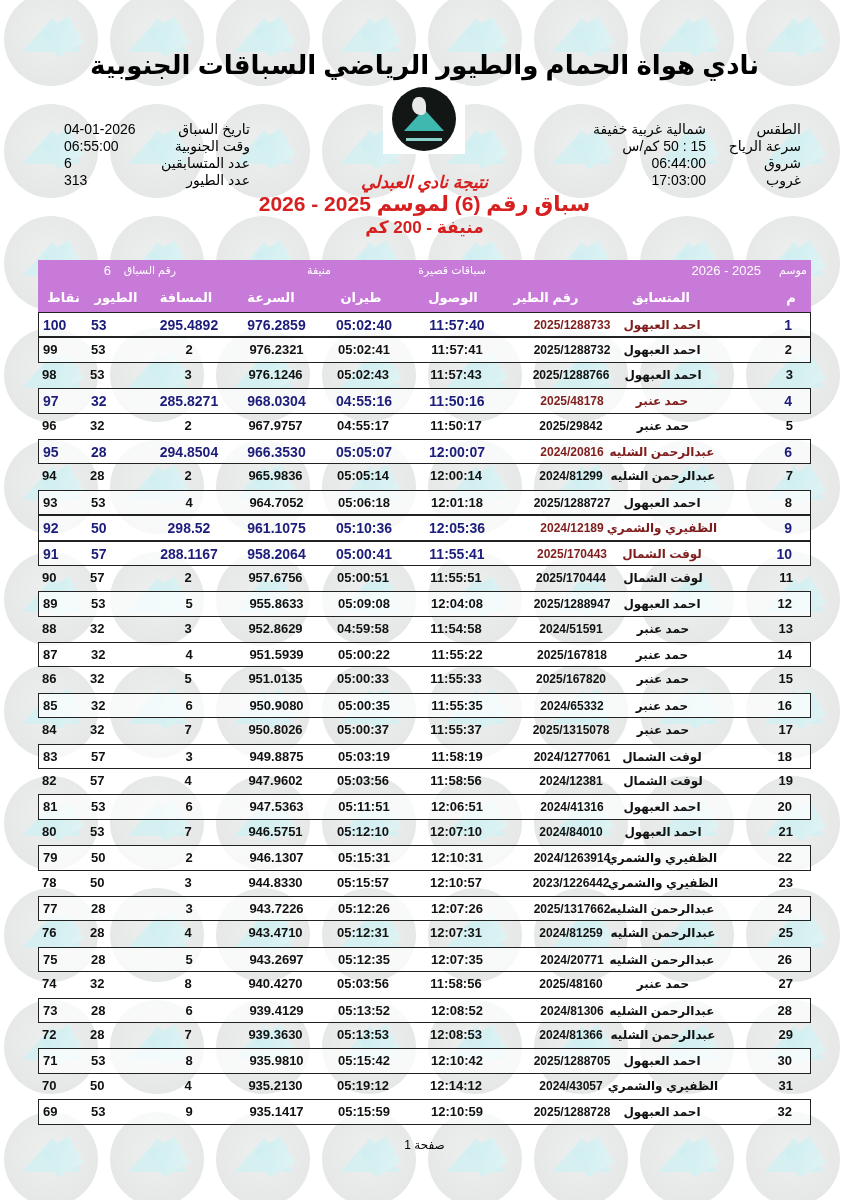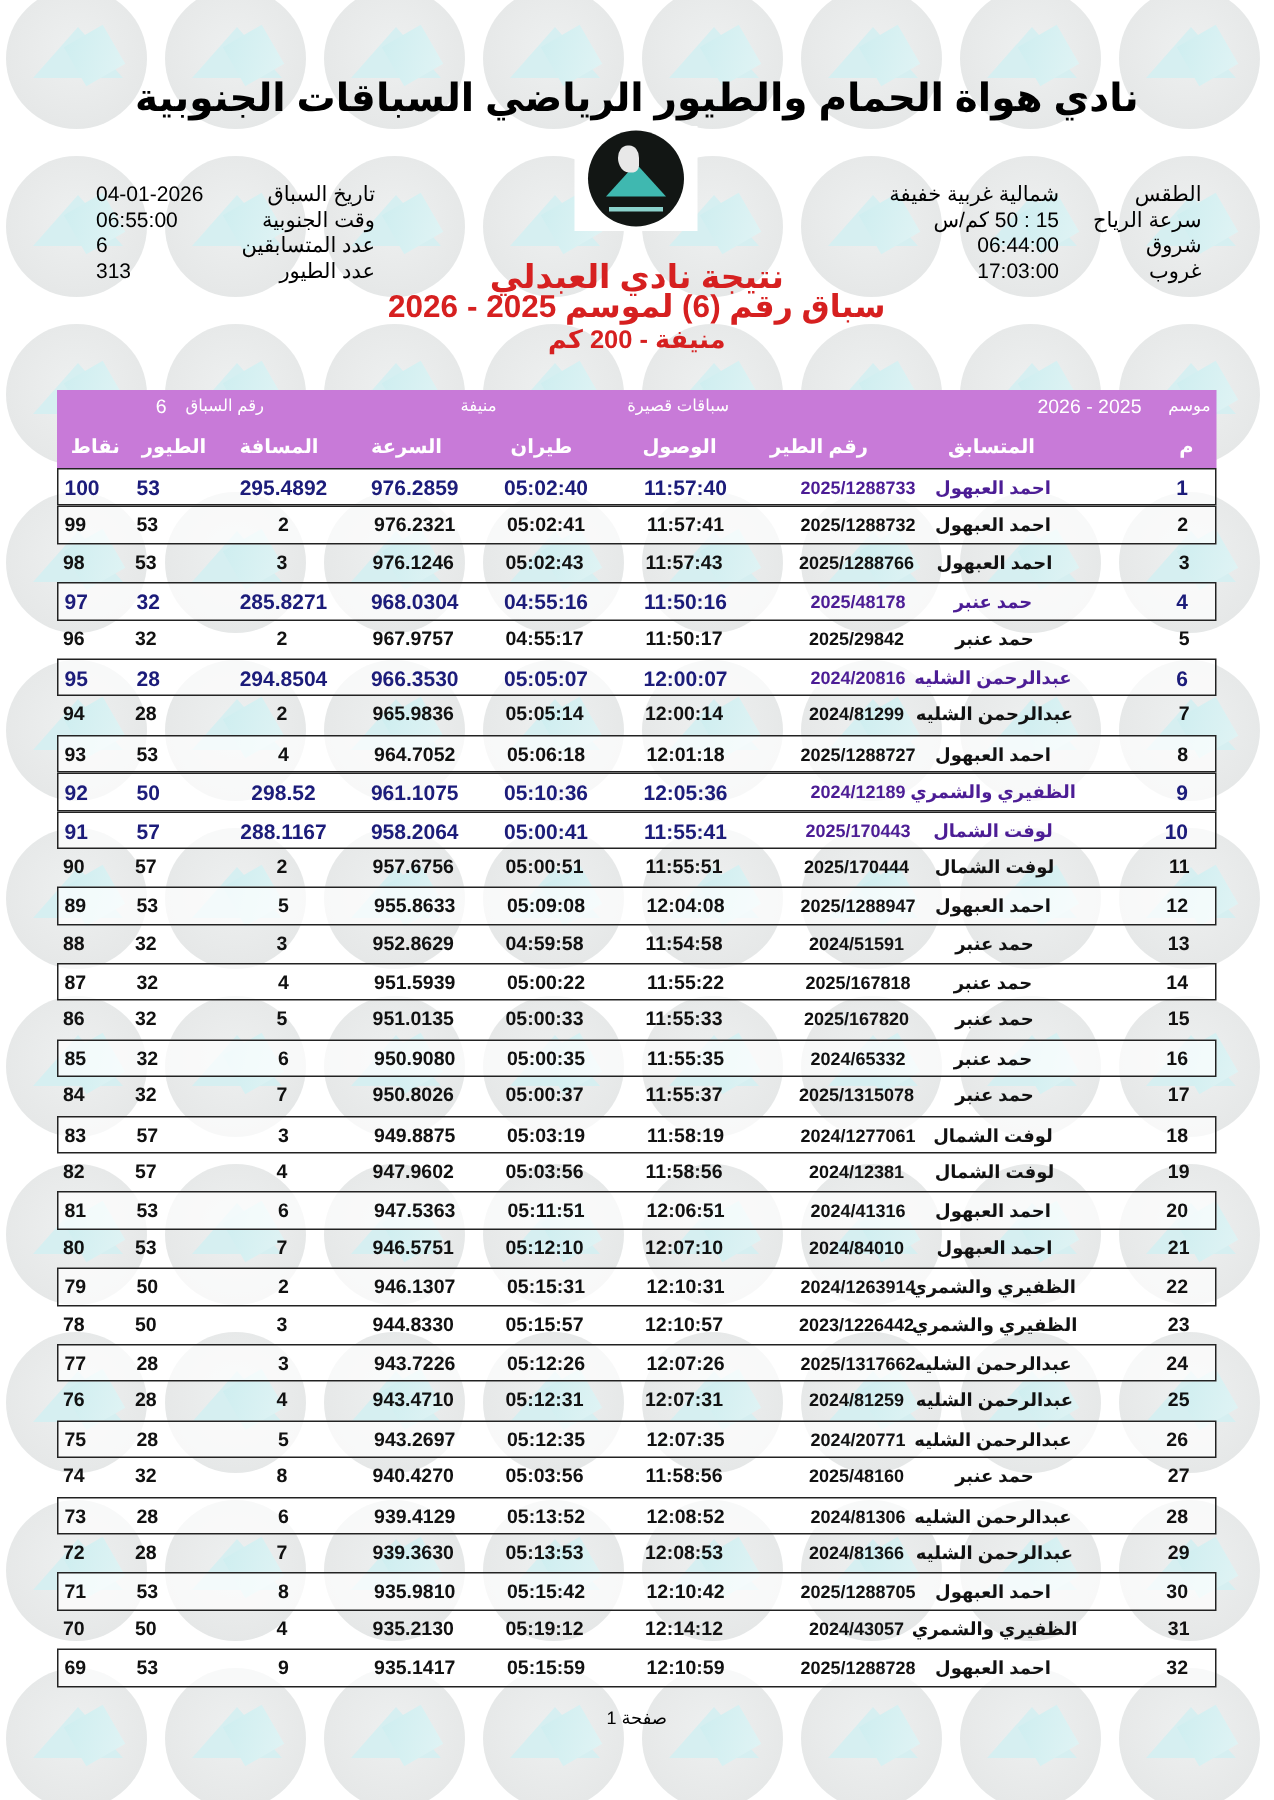--- a/index.html
+++ b/index.html
@@ -56,40 +56,40 @@
     position:absolute; left:20px; top:10px; width:14px; height:18px; background:#e8e8e8;
     border-radius:50% 50% 30% 60%;
   }
   .logo-disc .txt {
     position:absolute; left:0; right:0; bottom:10px; height:3px; background:#8bd2cc; margin:0 14px;
   }
   .red-head {
     position:absolute; left:0; width:849px; text-align:center; color:#d62020;
     font-weight:bold; direction:rtl;
   }
-  .rh1 { top:172px; font-size:22px; }
+  .rh1 { top:172px; font-size:17px;font-style:italic; }
   .rh2 { top:192px; font-size:21px; }
   .rh3 { top:217px; font-size:17px; }
 
   .tbl { position:absolute; left:38px; top:260px; width:773px; }
   .band {
     background:#c87ad8; height:52px; position:relative; color:#fff; direction:rtl;
   }
   .band-top { position:absolute; top:4px; left:0; right:0; height:16px; font-size:11px; }
   .band-top span { position:absolute; top:0; }
   .band-hdr { position:absolute; top:30px; left:0; right:0; height:18px; font-size:13px; font-weight:bold; }
   .band-hdr span { position:absolute; text-align:center; }
 
   .row {
     position:relative; height:25.4px; box-sizing:border-box;
     font-size:13px; font-weight:bold; color:#111;
   }
   .row.boxed { border:1.5px solid #222; background:rgba(255,255,255,0.7); }
   .row.win { color:#1c1c7a; font-size:14px; }
-  .row.win .c-name, .row.win .c-ring { color:#4c1d95; }
+  .row.win .c-name, .row.win .c-ring { color:#7f1d1d; }
   .cell { position:absolute; top:0; line-height:24px; height:24px; }
   .c-num { right:18px; width:30px; text-align:right; }
   .c-name { right:88px; width:120px; text-align:center; direction:rtl; font-size:12px; }
   .c-ring { left:478px; width:110px; text-align:center; font-size:12px; }
   .c-arr { left:378px; width:80px; text-align:center; }
   .c-fly { left:285px; width:80px; text-align:center; }
   .c-spd { left:195px; width:85px; text-align:center; }
   .c-dist { left:108px; width:84px; text-align:center; }
   .c-birds { left:52px; width:30px; text-align:left; }
   .c-pts { left:4px; width:34px; text-align:left; }

